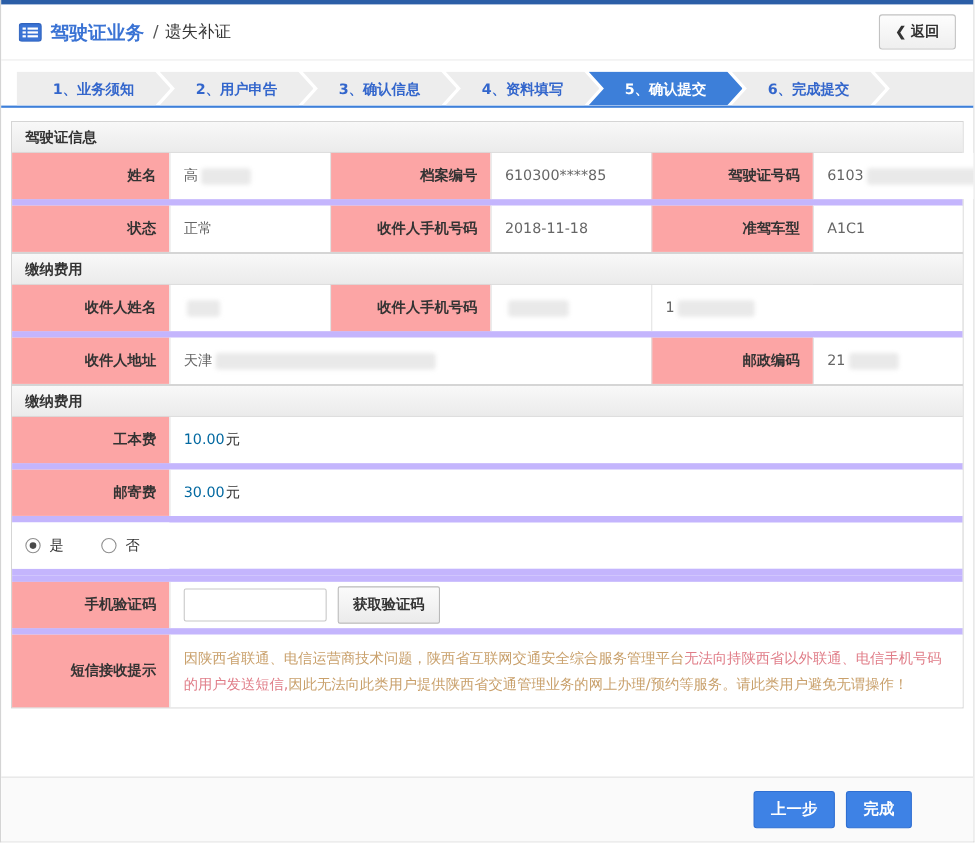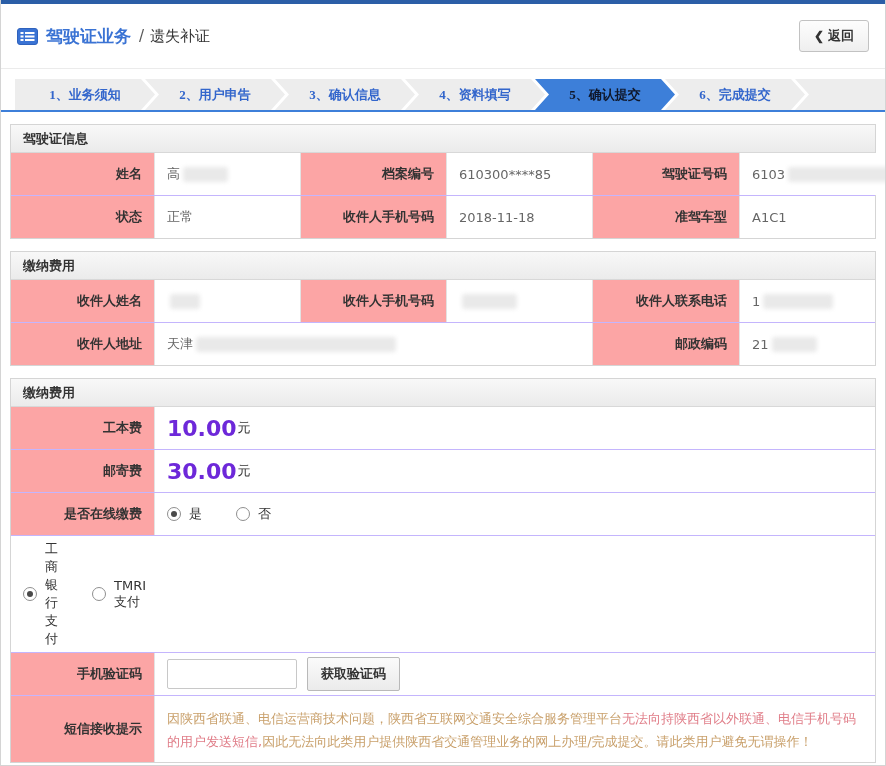--- a/index.html
+++ b/index.html
@@ -6,75 +6,75 @@
   html,body { background:#fff; }
   body { font-family:"DejaVu Sans","Liberation Sans",sans-serif; }
   .page {
     width:886px; height:766px; background:#fff;
     border:1px solid #d4d4d4; border-top:none;
     display:flex; flex-direction:column; overflow:hidden;
   }
   .top-stripe { height:4px; background:#2b5ea7; flex:none; }
 
   
-  .header { height:65px; flex:none; display:flex; align-items:center; padding:0 16px; border-bottom:1px solid #ebebeb; }
+  .header { height:51px; flex:none; display:flex; align-items:center; padding:0 16px; border-bottom:1px solid #ebebeb; }
   .hdr-icon { width:21px; height:17px; margin-right:8px; flex:none; }
   .hdr-title { font-size:17px; font-weight:bold; color:#3a73d4; }
   .hdr-sep { font-size:15px; color:#555; margin:0 6px 0 8px; }
   .hdr-sub { font-size:15px; color:#333; }
   .back-btn {
     margin-left:auto; display:flex; align-items:center; gap:4px;
     background:linear-gradient(#fdfdfd,#efefef); border:1px solid #c2c2c2; border-radius:3px;
     padding:6px 14px; font-size:13px; font-weight:bold; color:#333; cursor:pointer;
   }
   .back-chevron { font-size:12px; color:#333; }
 
   
-  .steps-wrap { flex:none; margin-top:10px;font-family:Liberation Serif, serif; }
+  .steps-wrap { flex:none; margin-top:10px; }
   .steps { display:flex; height:31px; padding-left:14px; }
   .step {
     flex:0 0 140px; background:#ededed; color:#3366cc;
     display:flex; align-items:center; justify-content:center;
     font-size:13px; font-weight:bold; cursor:pointer;
     clip-path:polygon(0 0, calc(100% - 14px) 0, 100% 50%, calc(100% - 14px) 100%, 0 100%, 14px 50%);
     margin-left:-10px;
   }
   .step:first-child {
     clip-path:polygon(0 0, calc(100% - 14px) 0, 100% 50%, calc(100% - 14px) 100%, 0 100%);
     margin-left:0;
   }
-  .step.active { background:#3d7fd9; color:#0f172a; }
+  .step.active { background:#3d7fd9; color:#ffffff; }
   .steps-filler {
     flex:1; background:#ededed; margin-left:-10px;
     clip-path:polygon(14px 50%, 0 0, 100% 0, 100% 100%, 0 100%);
   }
   .steps-underline { height:2px; background:#3d7fd9; }
 
   
   .content { padding:12px 9px 0; flex:1 1 auto; }
-  .tbl { border:1px solid #d5d5d5; margin-bottom:12px; }
+  .tbl { border:1px solid #d5d5d5; }
   .tbl-header {
     height:28px; background:linear-gradient(#f8f8f8,#ebebeb);
     border-bottom:1px solid #d8d8d8; display:flex; align-items:center;
     padding-left:12px; font-size:13px; font-weight:bold; color:#333;
   }
   .row { display:grid; }
-  .row + .row { border-top:1px solid #c4b5fd; }
+  .row + .row { border-top:6px solid #c4b5fd; }
   .g6 { grid-template-columns:143px 146px 146px 146px 147px 1fr; }
   .g-addr { grid-template-columns:143px 438px 147px 1fr; }
   .g2 { grid-template-columns:143px 1fr; }
   .cell { min-height:42px; display:flex; align-items:center; font-size:13px; padding:4px 12px; }
   .cell + .cell { border-left:1px solid #e3e3e3; }
   .lbl { background:#fca5a5; justify-content:flex-end; text-align:right; font-weight:bold; color:#333; }
   .val { background:#fff; color:#666; }
 
   .redact { display:inline-block; height:15px; background:#e9e9e9; filter:blur(2px); border-radius:3px; margin-left:3px; vertical-align:middle; }
   .rw-30{width:30px}.rw-45{width:45px}.rw-55{width:55px}.rw-70{width:70px}.rw-120{width:120px}.rw-200{width:200px}
 
-  .fee-num { color:#6d28d9; font-size:22px; font-weight:bold; }
+  .fee-num { color:#0369a1; font-size:13px; font-weight:normal; }
   .fee-unit { color:#333; font-size:13px; margin-left:1px; }
 
   .radio-option { display:flex; align-items:center; gap:8px; margin-right:34px; cursor:pointer; }
   .radio { width:14px; height:14px; border-radius:50%; border:1px solid #8f8f8f; background:#fff; position:relative; flex:none; }
   .radio.checked::after { content:""; position:absolute; left:3px; top:3px; width:6px; height:6px; border-radius:50%; background:#4a4a4a; }
   .radio-label { font-size:13px; color:#333; }
 
   .code-input { width:130px; height:30px; border:1px solid #c8c8c8; border-radius:2px; padding:0 6px; font-size:13px; }
   .code-btn {
     margin-left:10px; background:linear-gradient(#fbfbfb,#ebebeb); border:1px solid #b9b9b9;
@@ -177,21 +177,20 @@
         <div class="cell lbl">收件人姓名</div>
         <div class="cell val">
             <span></span>
             <span class="redact rw-30"></span>
           </div>
         <div class="cell lbl">收件人手机号码</div>
         <div class="cell val">
             <span></span>
             <span class="redact rw-55"></span>
           </div>
-        <div class="cell lbl">收件人联系电话</div>
         <div class="cell val">
             <span>1</span>
             <span class="redact rw-70"></span>
           </div>
       </div>
       <div class="row g-addr">
         <div class="cell lbl">收件人地址</div>
         <div class="cell val">
             <span>天津</span>
             <span class="redact rw-200"></span>
@@ -217,58 +216,47 @@
 
       <div class="row g2">
         <div class="cell lbl">邮寄费</div>
         <div class="cell val">
           <span class="fee-num">30.00</span>
           <span class="fee-unit">元</span>
         </div>
       </div>
 
       <div class="row g2">
-        <div class="cell lbl">是否在线缴费</div>
         <div class="cell val">
           <span class="radio-option">
             <span class="radio checked"></span>
             <span class="radio-label">是</span>
           </span>
           <span class="radio-option">
             <span class="radio"></span>
             <span class="radio-label">否</span>
           </span>
         </div>
       </div>
 
       <div class="row g2">
-        <div class="cell val">
-          <span class="radio-option">
-            <span class="radio checked"></span>
-            <span class="radio-label">工商银行支付</span>
-          </span>
-          <span class="radio-option">
-            <span class="radio"></span>
-            <span class="radio-label">TMRI支付</span>
-          </span>
-        </div>
       </div>
 
       <div class="row g2">
         <div class="cell lbl">手机验证码</div>
         <div class="cell val">
           <input class="code-input" type="text" value="" style="">
           <button class="code-btn">获取验证码</button>
         </div>
       </div>
 
       <div class="row g2">
         <div class="cell lbl">短信接收提示</div>
         <div class="cell val notice-cell">
-          <span class="notice-tan">因陕西省联通、电信运营商技术问题，陕西省互联网交通安全综合服务管理平台</span><span class="notice-pink">无法向持陕西省以外联通、电信手机号码的用户发送短信,</span><span class="notice-tan">因此无法向此类用户提供陕西省交通管理业务的网上办理/完成提交。请此类用户避免无谓操作！</span>
+          <span class="notice-tan">因陕西省联通、电信运营商技术问题，陕西省互联网交通安全综合服务管理平台</span><span class="notice-pink">无法向持陕西省以外联通、电信手机号码的用户发送短信,</span><span class="notice-tan">因此无法向此类用户提供陕西省交通管理业务的网上办理/预约等服务。请此类用户避免无谓操作！</span>
         </div>
       </div>
     </div>
 
   </div>
 
   <div class="footer">
     <button class="btn-primary">上一步</button>
     <button class="btn-primary">完成</button>
   </div>

